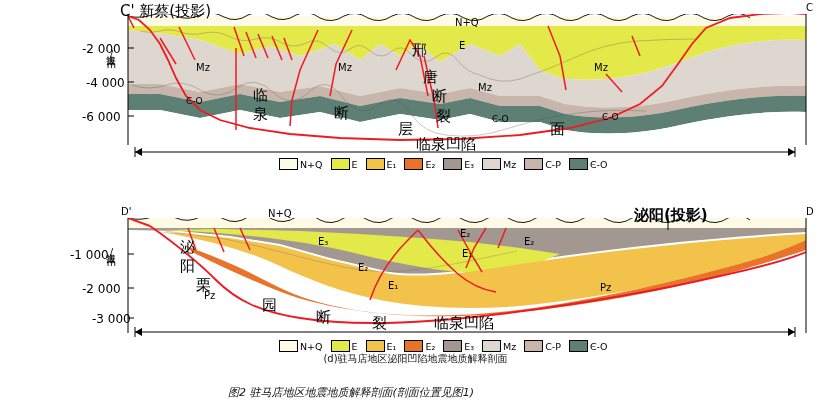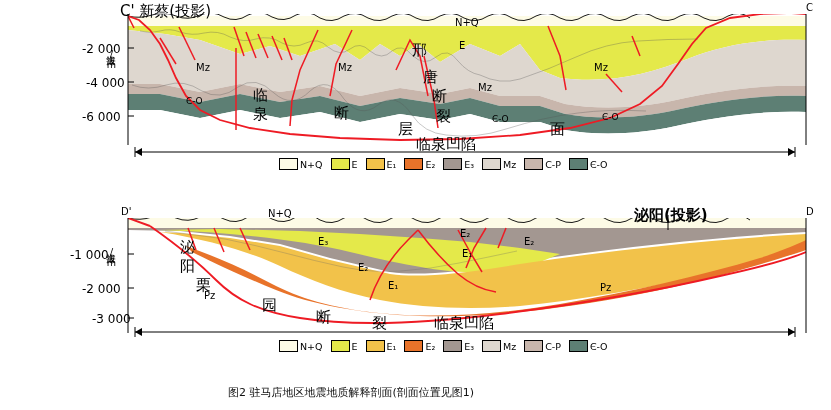--- a/index.html
+++ b/index.html
@@ -29,21 +29,21 @@
   }
   .cap {
     position: absolute;
     text-align: center;
     font-size: 10px;
     color: #111;
     white-space: nowrap;
   }
   .cap-a { left: 0; width: 831px; top: 182px; }
   .cap-b { left: 0; width: 831px; top: 352px; }
-  .cap-main { left: 0; width: 702px; top: 385px; font-size: 11px; }
+  .cap-main { left: 0; width: 702px; top: 385px; font-size: 11px; font-style: italic; }
   .axis-label {
     position: absolute;
     font-size: 9.5px;
     writing-mode: vertical-rl;
     text-orientation: upright;
     letter-spacing: 0px;
     white-space: nowrap;
   }
   .legend {
     position: absolute;
@@ -453,16 +453,17 @@
     <span class="item">
       <span class="sw" style="background:#c8b6ac"></span>
       <span class="lbl">C-P</span>
     </span>
     <span class="item">
       <span class="sw" style="background:#5d7f74"></span>
       <span class="lbl">Є-O</span>
     </span>
   </div>
 
+  <div class="cap cap-b">(d)驻马店地区泌阳凹陷地震地质解释剖面</div>
 
   <div class="cap cap-main">图2   驻马店地区地震地质解释剖面(剖面位置见图1)</div>
 
 </div>
 
 </body></html>

